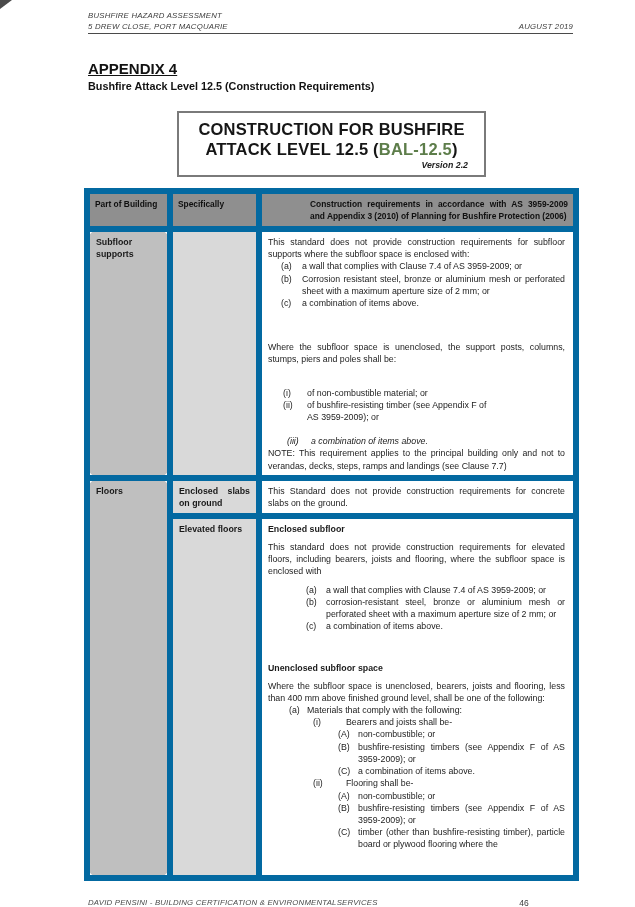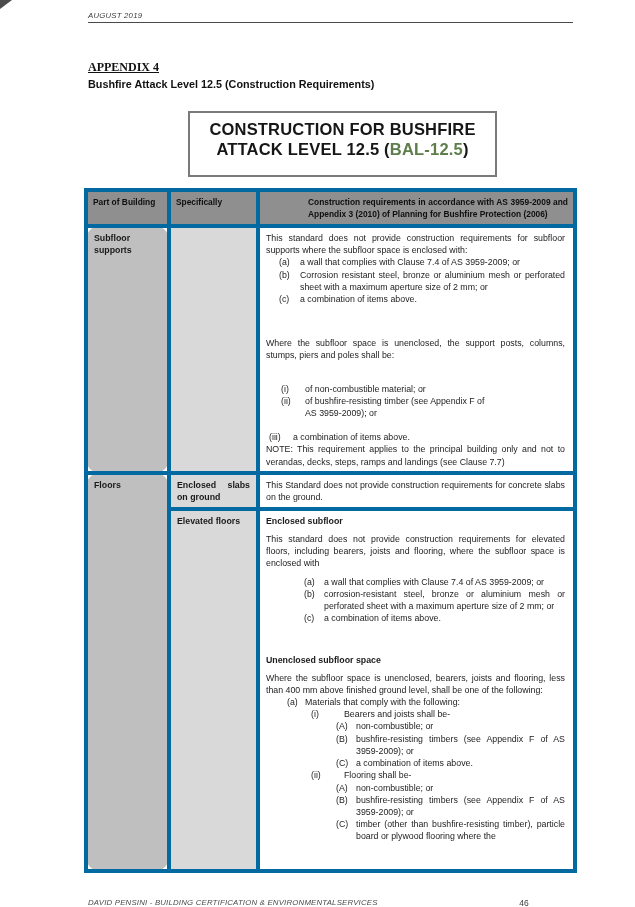--- a/index.html
+++ b/index.html
@@ -15,52 +15,52 @@
   
   .doc-header {
     position:absolute; left:88px; top:10px; width:485px;
     display:flex; justify-content:space-between; align-items:flex-end;
     border-bottom:1px solid #4a4a4a; padding-bottom:1px;
     font-style:italic; font-size:7.8px; color:#3c3c3c; letter-spacing:.2px;
   }
   .doc-header .line { line-height:11px; white-space:nowrap; }
   
   .appendix { position:absolute; left:88px; top:60px; font-weight:bold; color:#121212; }
-  .appendix-title { font-size:12px; text-decoration:underline; margin-bottom:3px;font-family:Liberation Serif, serif; }
+  .appendix-title { font-size:15px; text-decoration:underline; margin-bottom:3px; }
   .appendix-subtitle { font-size:10.8px; }
   
   .title-box {
-    position:absolute; left:188px; top:111px; width:309px; height:66px;
+    position:absolute; left:177px; top:111px; width:309px; height:66px;
     border:2px solid #7a7a7a; text-align:center; padding-top:6px; background:#fff;
   }
   .tb-main { font-size:16.5px; font-weight:bold; line-height:20px; color:#161616; letter-spacing:.2px; white-space:nowrap; }
   .tb-version { font-size:8.8px; font-weight:bold; font-style:italic; text-align:right; padding-right:16px; margin-top:1px; color:#222; }
   
   .req-table {
     position:absolute; left:84px; top:188px; width:489px;
     border-collapse:collapse; table-layout:fixed;
   }
-  .req-table th, .req-table td { border:4px solid #0369a1; vertical-align:top; }
+  .req-table th, .req-table td { border:6px solid #0369a1; vertical-align:top; }
   .req-table th {
     background:#8f8f8f; color:#0f0f0f; font-size:8.4px; font-weight:bold;
     text-align:left; padding:4px 5px; line-height:12px; border-bottom:2px solid #1c1c1c;
   }
   th.c3 { text-align:justify;padding-left:48px; }
   .w-part { width:83px; } .w-spec { width:89px; } .w-req { width:317px; }
   td.part { background:#bfbfbf; font-weight:bold; font-size:8.8px; padding:4px 6px; line-height:12px;border-radius:14px; }
   td.spec { background:#d9d9d9; font-weight:bold; font-size:8.8px; padding:4px 6px; line-height:12px; text-align:justify; }
   td.req  { background:#ffffff; font-size:8.8px; line-height:12.2px; padding:4px 8px 3px 6px; color:#1c1c1c; }
   .just { text-align:justify; }
   .bold { font-weight:bold; }
   .li { display:flex; }
   .li .m { flex:0 0 21px; }
   .li .t { flex:1; text-align:justify; }
   .lA  { margin-left:13px; }
   .lB  { margin-left:15px; } .lB .m { flex-basis:24px; }
-  .iii { margin-left:3px; } .iii .m { flex-basis:24px; }
+  .iii { margin-left:19px;font-style:italic; } .iii .m { flex-basis:24px; }
   .lC  { margin-left:38px; } .lC .m { flex-basis:20px; }
   .itA { margin-left:21px; } .itA .m { flex-basis:18px; }
   .itI { margin-left:45px; } .itI .m { flex-basis:33px; }
   .lD  { margin-left:70px; } .lD .m { flex-basis:20px; }
   .block { display:block; }
   .mt32 { margin-top:32px; } .mt21 { margin-top:21px; } .mt12 { margin-top:12px; }
   .mt30 { margin-top:30px; } .mb6 { margin-bottom:6px; } .mb5 { margin-bottom:5px; }
   
   .doc-footer {
     position:absolute; left:88px; top:862px; width:485px;
@@ -70,31 +70,36 @@
   .page-num { font-style:normal; font-size:8.5px; color:#3a3a3a; margin-right:44px; }
 </style>
 </head>
 <body>
 
 <div class="page">
 
   <div class="corner-mark"></div>
 
   <div class="doc-header">
+    <div>
+      <div class="line">BUSHFIRE HAZARD ASSESSMENT</div>
+      <div class="line">5 DREW CLOSE, PORT MACQUARIE</div>
+    </div>
     <div class="line">AUGUST 2019</div>
   </div>
 
   <div class="appendix">
     <div class="appendix-title">APPENDIX 4</div>
     <div class="appendix-subtitle">Bushfire Attack Level 12.5 (Construction Requirements)</div>
   </div>
 
   <div class="title-box">
     <div class="tb-main">CONSTRUCTION FOR BUSHFIRE</div>
     <div class="tb-main"><span>ATTACK LEVEL 12.5 (</span><span style="color: rgb(93, 125, 74);">BAL-12.5</span><span>)</span></div>
+    <div class="tb-version">Version 2.2</div>
   </div>
 
   <table class="req-table">
     <colgroup>
         <col class="w-part">
         <col class="w-spec">
         <col class="w-req">
       </colgroup>
     <tbody>
         <tr style="height:34px;">

